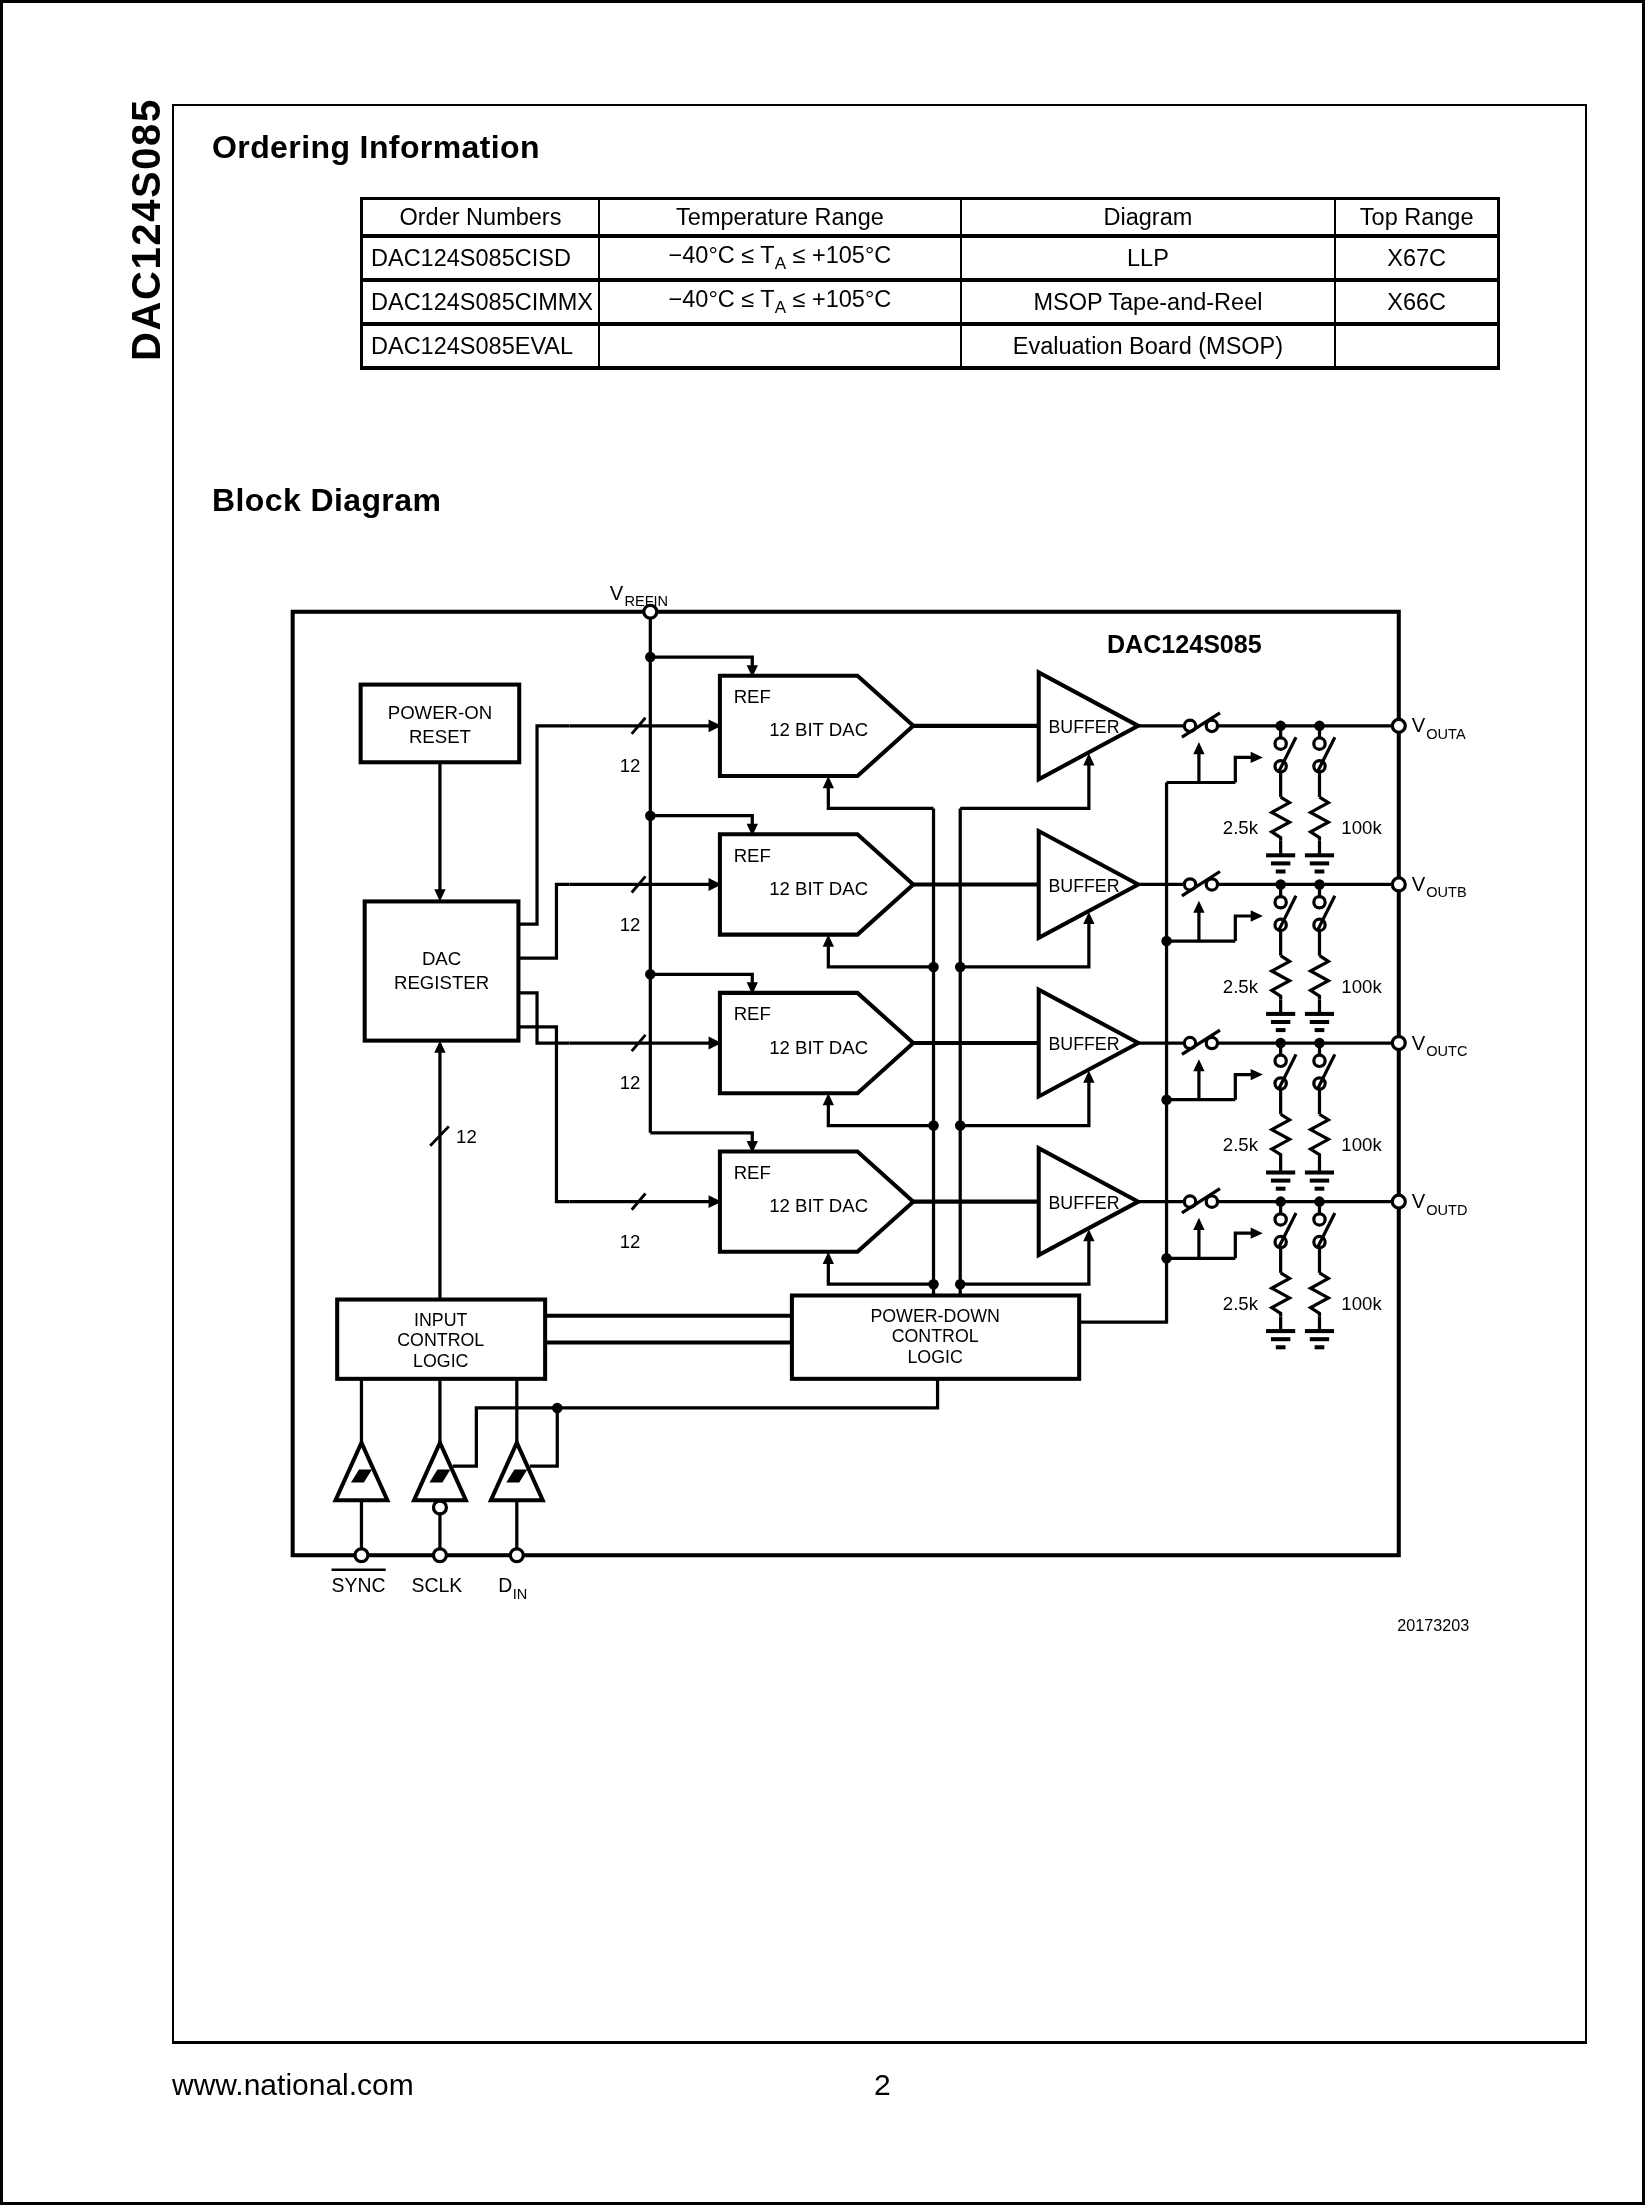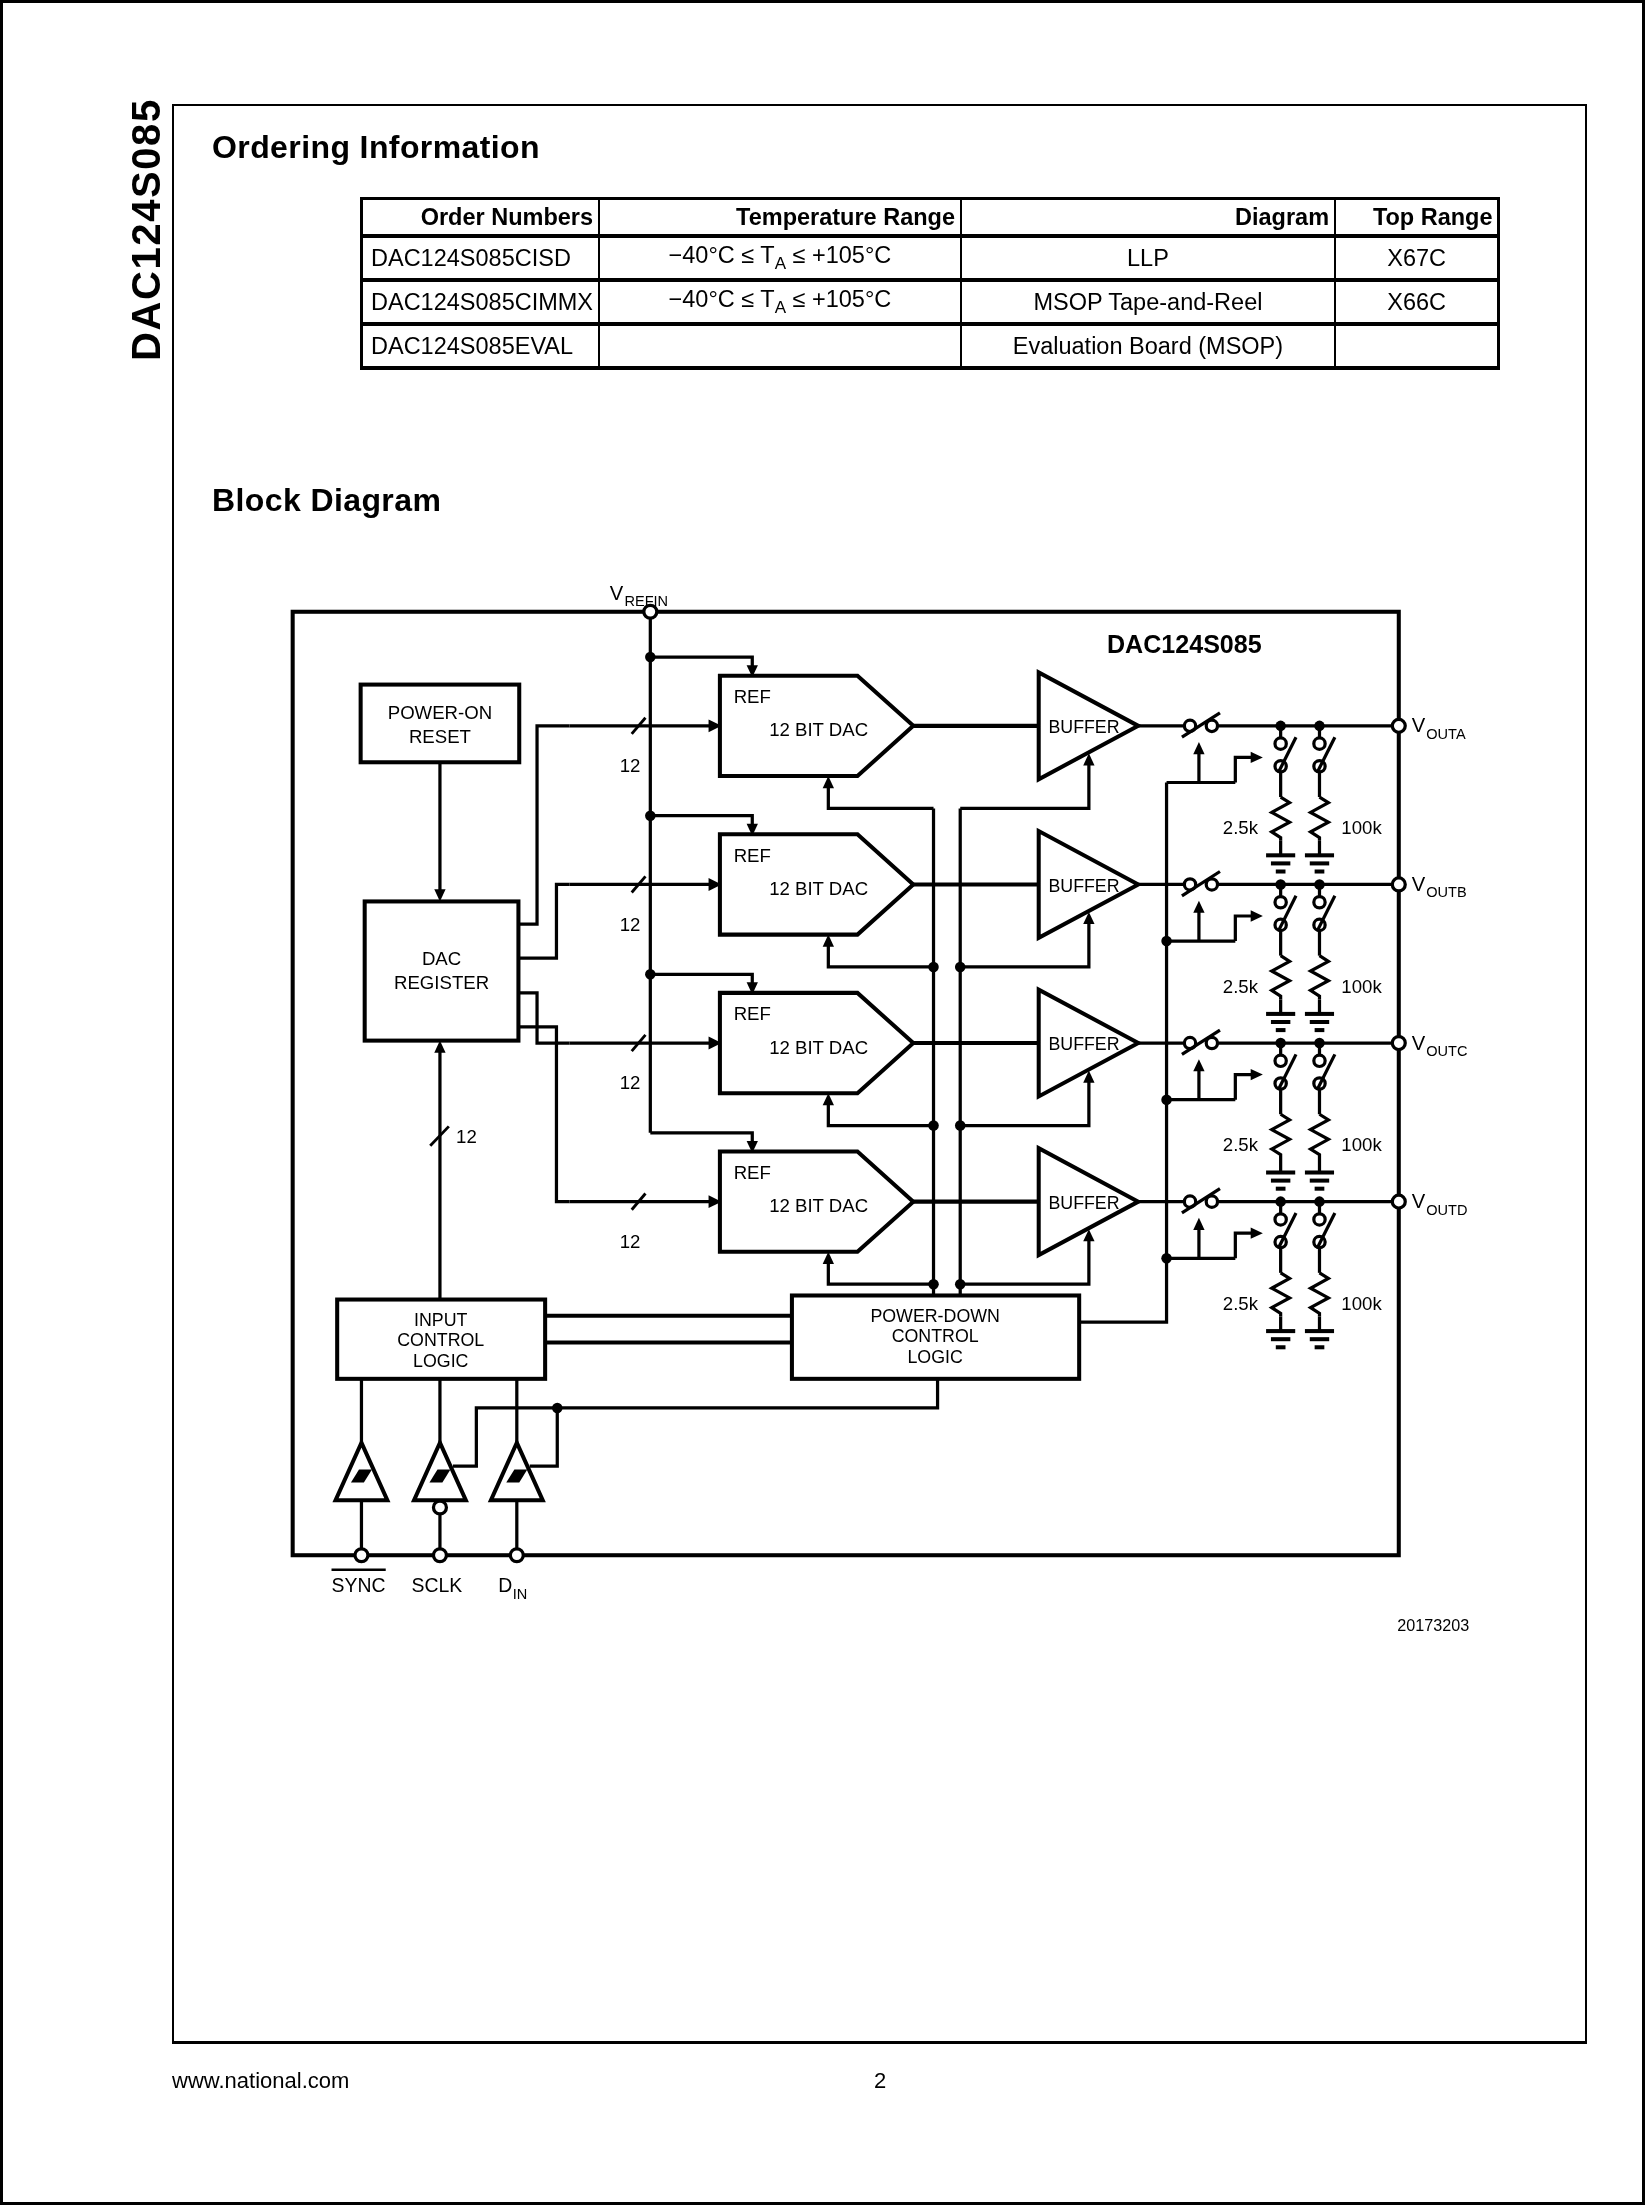--- a/index.html
+++ b/index.html
@@ -9,36 +9,36 @@
   .hline,.vline{position:absolute;background:#000;}
   #sidebar-title{position:absolute;left:121px;top:358px;transform:rotate(-90deg);
         transform-origin:0 0;font-size:40px;font-weight:bold;letter-spacing:1.6px;white-space:nowrap;}
   h1.sechead{position:absolute;margin:0;font-size:32px;font-weight:bold;letter-spacing:0.4px;}
   #ordering-heading{left:209px;top:126px;}
   #blockdiagram-heading{left:209px;top:479px;}
   #order-table{position:absolute;left:357px;top:194px;border-collapse:collapse;
         font-size:23.5px;table-layout:fixed;}
   #order-table td,#order-table th{border:2.4px solid #000;border-bottom-width:4px;
         padding:0 4.9px;height:40px;text-align:center;font-weight:normal;overflow:hidden;white-space:nowrap;}
-  #order-table tr.hdr th{font-weight:bold;height:34px;text-align:right;}
+  #order-table tr.hdr th{font-weight:normal;height:34px;}
   #order-table td.c-order{text-align:left;padding-left:8px;}
   #order-table{border:3.2px solid #000;}
   #order-table sub{font-size:17px;}
   #diagram-svg{position:absolute;left:0;top:518px;}
   text{fill:#000;}
   .t23{font-size:23px;}
   .t22{font-size:22px;}
   .t25{font-size:25px;}
   .t18{font-size:18px;}
   .t24{font-size:24px;}
   .t20{font-size:20px;}
   .t31{font-size:31px;font-weight:bold;}
   .mid{text-anchor:middle;}
   .end{text-anchor:end;}
-  .footer-text{position:absolute;font-size:22px;}
+  .footer-text{position:absolute;font-size:30px;}
 </style>
 </head>
 <body>
 
 <div id="page">
 
   <div class="vline" style="left:169px;top:101px;width:2.4px;height:1940px;"></div>
   <div class="hline" style="left:169px;top:101px;width:1415px;height:2.4px;"></div>
   <div class="vline" style="left:1582px;top:101px;width:2.4px;height:1940px;"></div>
   <div class="hline" style="left:169px;top:2038px;width:1415px;height:3.2px;"></div>

